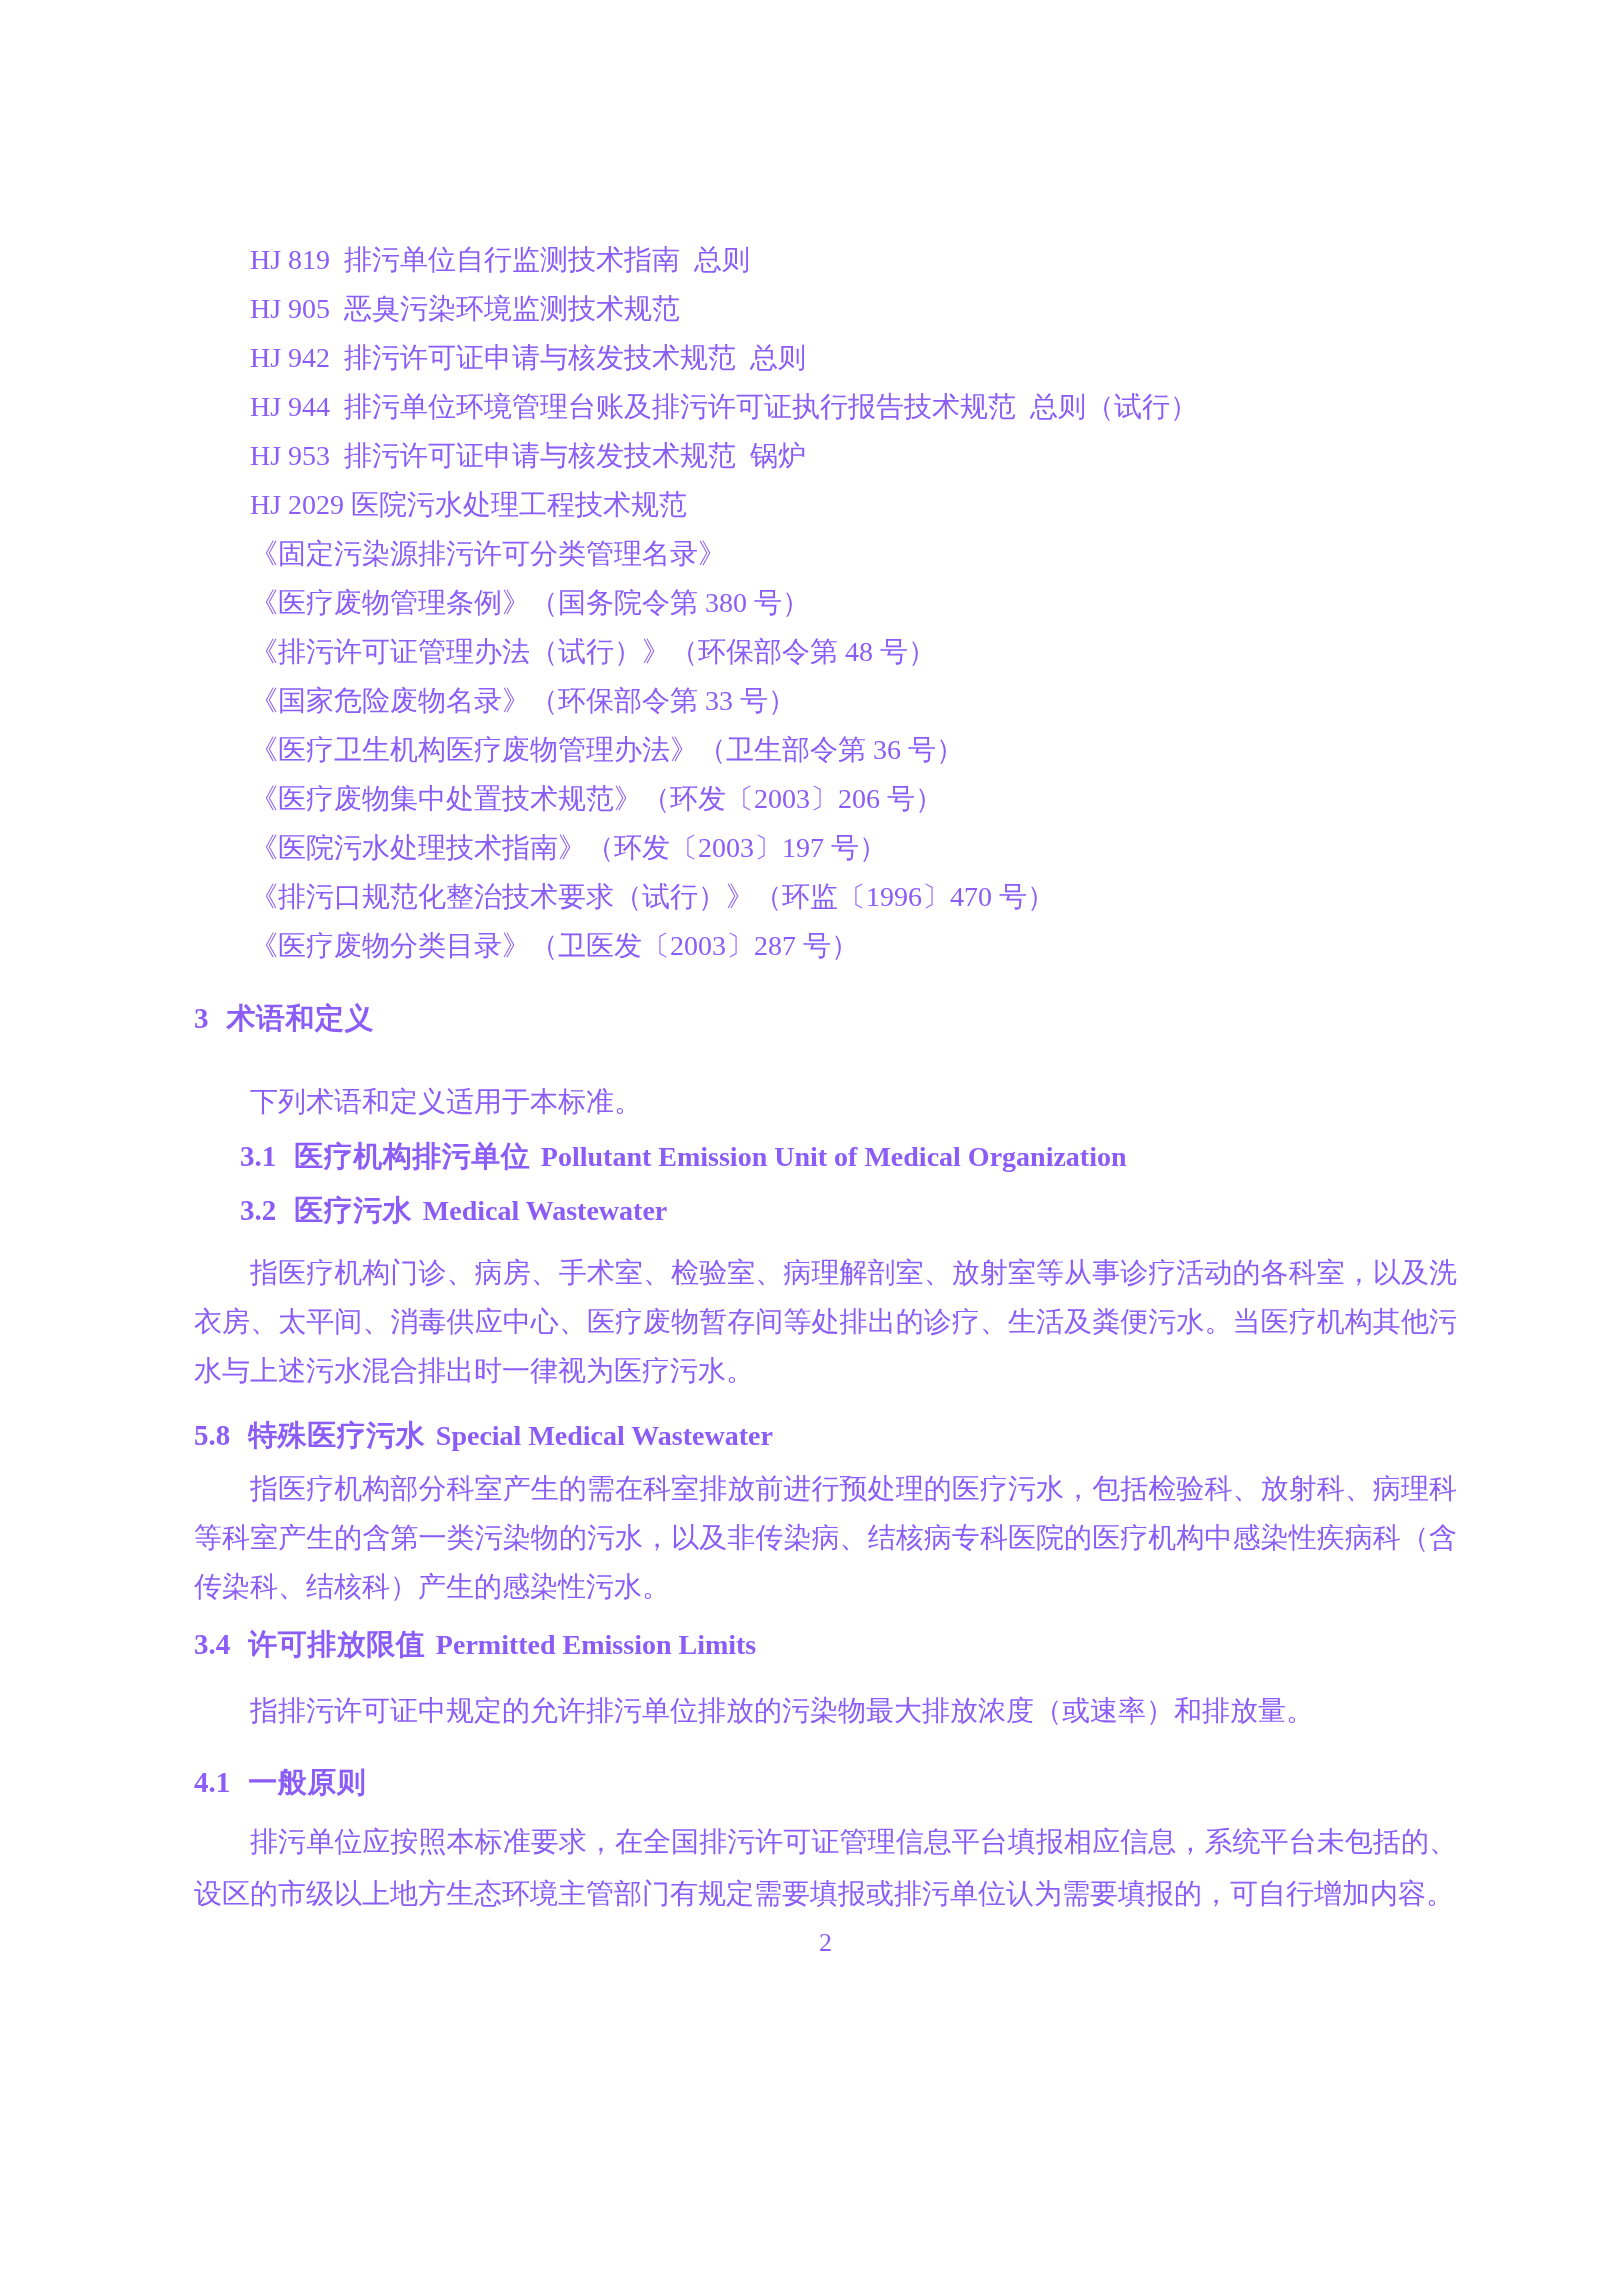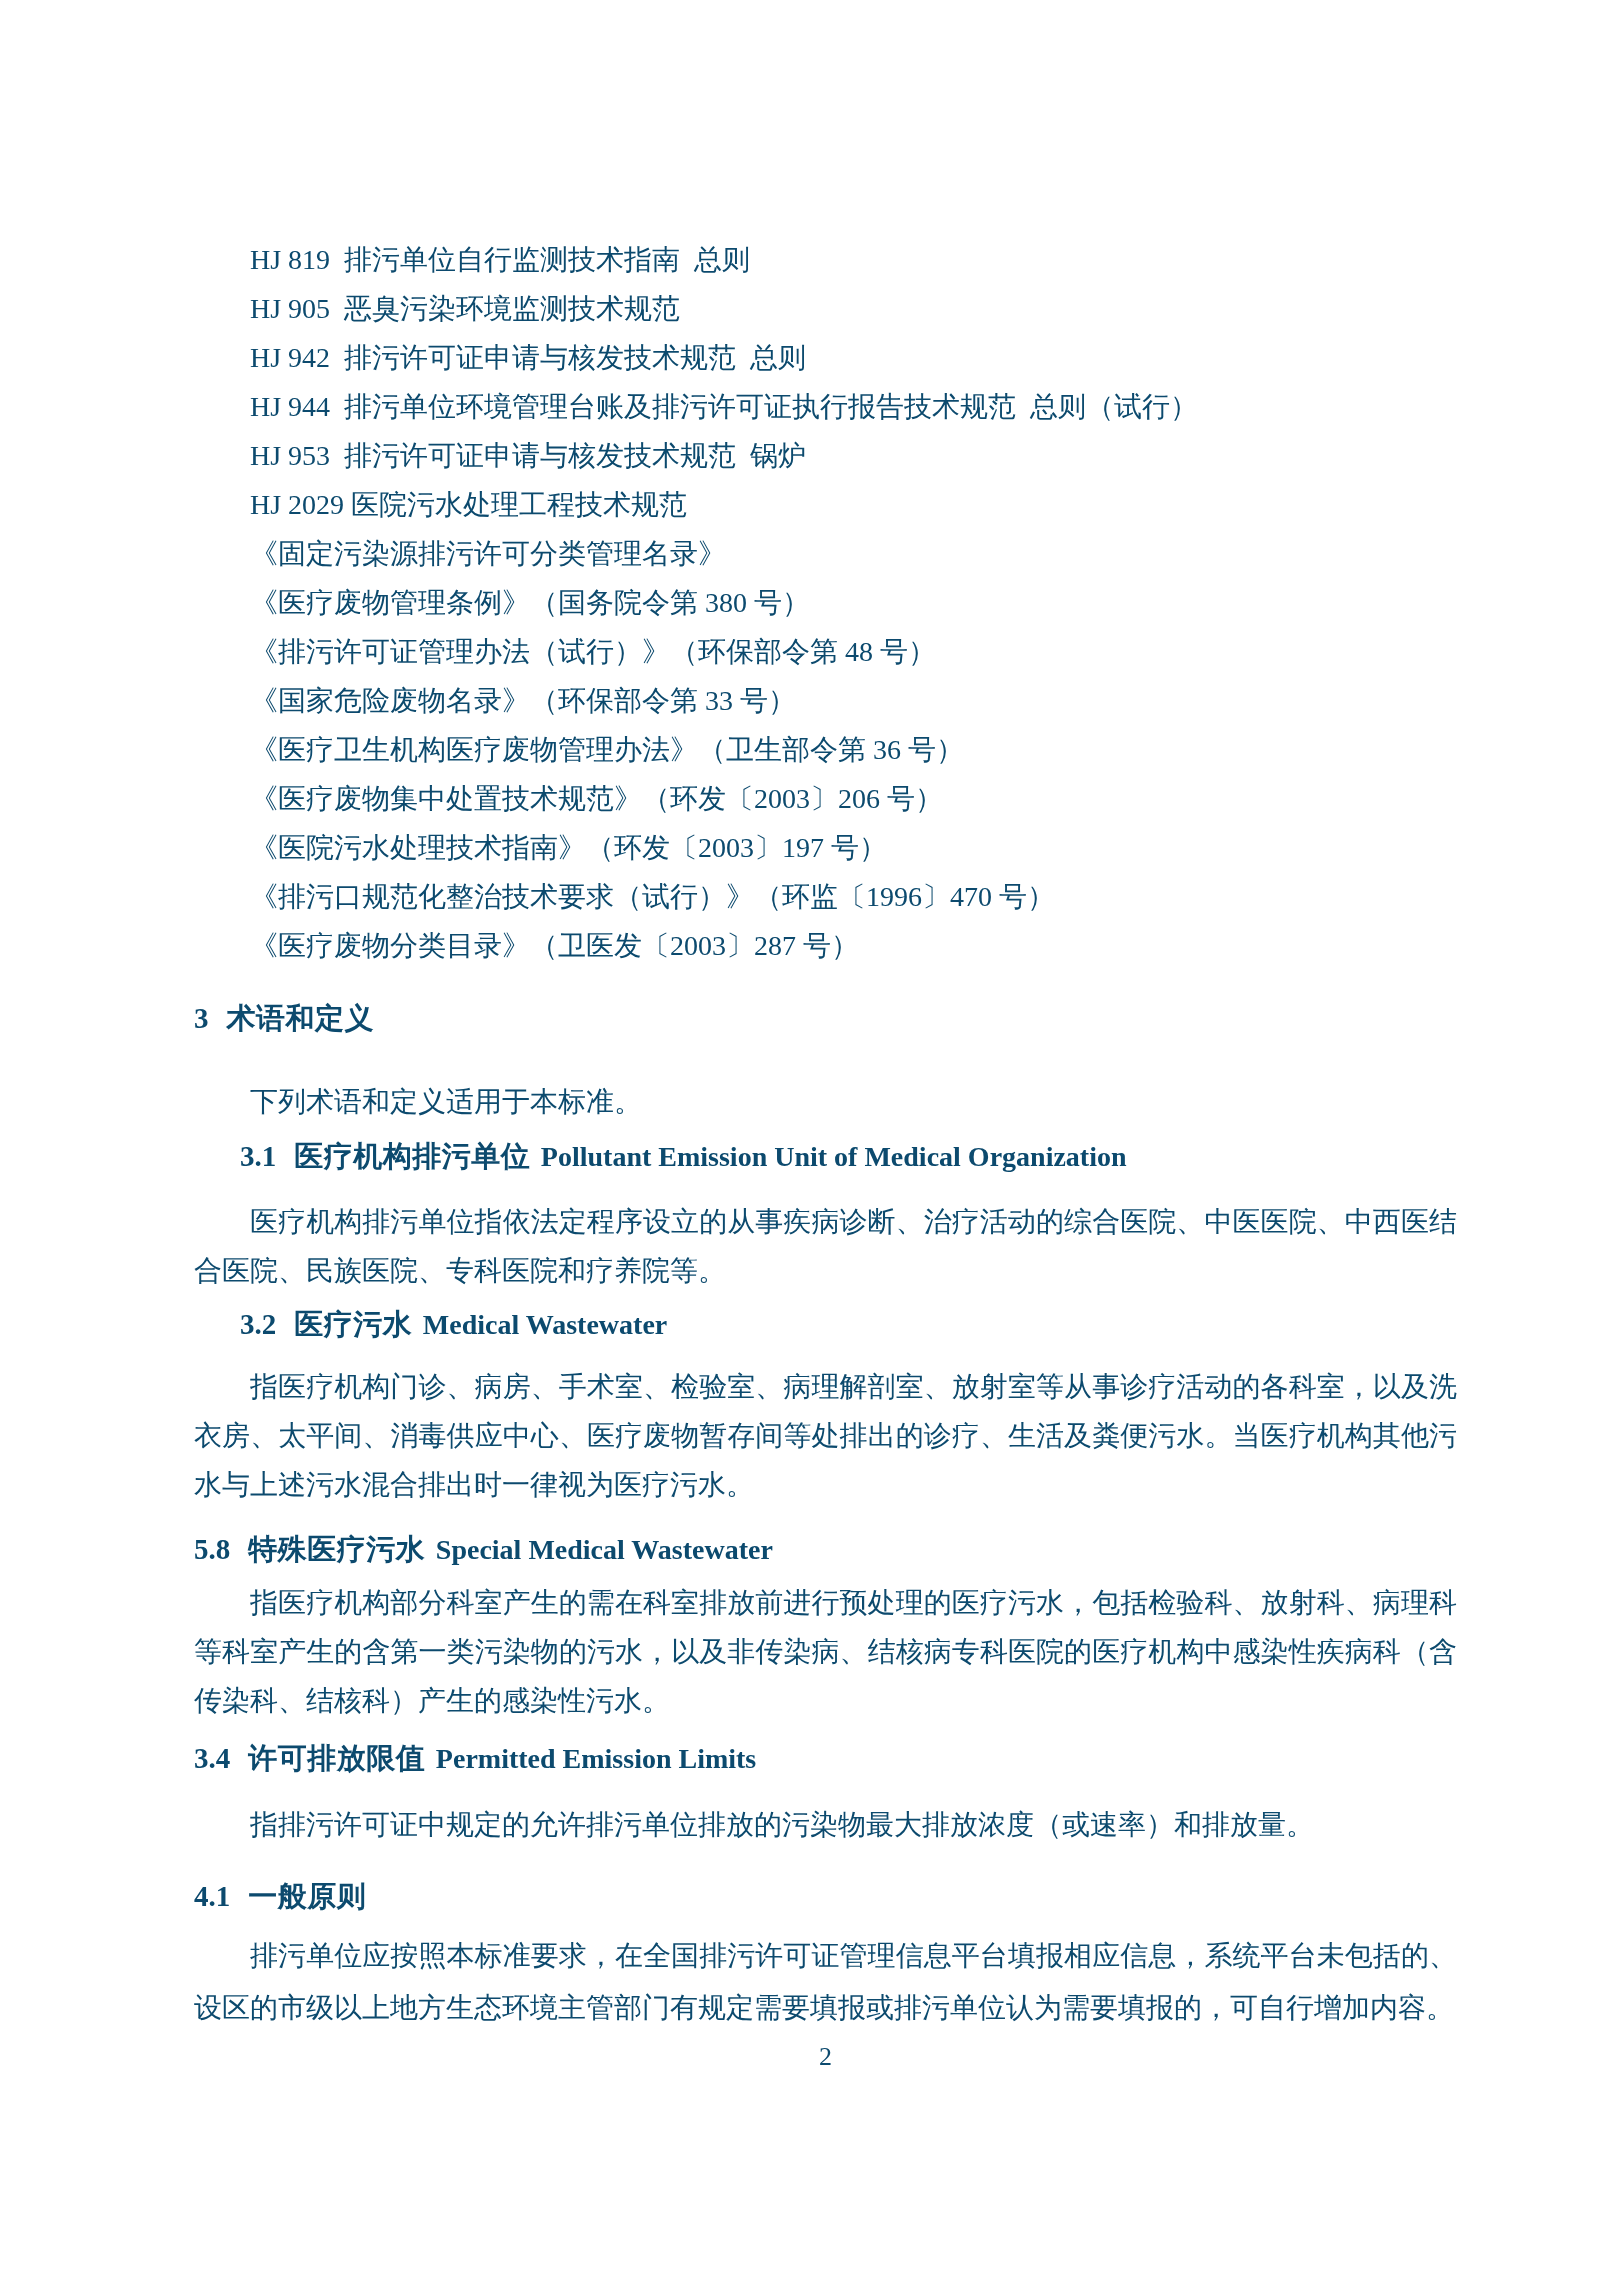--- a/index.html
+++ b/index.html
@@ -5,21 +5,21 @@
   * { margin: 0; padding: 0; box-sizing: border-box; }
   html, body { background: #ffffff; }
   .page {
     position: relative;
     width: 1616px;
     height: 2285px;
     background: #ffffff;
     padding: 235px 159px 0 194px;
     font-family: "Liberation Serif", "DejaVu Serif", serif;
     font-size: 28px;
-    color: #0c4a6e;
+    color: #8b5cf6;
     overflow: hidden;
   }
   .ref-item {
     line-height: 49px;
     text-indent: 2em;
     white-space: pre-wrap;
   }
   .para {
     line-height: 49px;
     text-indent: 2em;
@@ -83,21 +83,20 @@
     <p class="ref-item">《排污口规范化整治技术要求（试行）》（环监〔1996〕470 号）</p>
     <p class="ref-item">《医疗废物分类目录》（卫医发〔2003〕287 号）</p>
   </div>
 
   <h2 class="heading mt22"><span class="hnum">3</span><span class="hzh">术语和定义</span></h2>
 
   <p class="para mt38">下列术语和定义适用于本标准。</p>
 
   <h3 class="heading mt5"><span class="hnum">3.1</span><span class="hzh">医疗机构排污单位</span><span class="hen">Pollutant Emission Unit of Medical Organization</span></h3>
 
-  <p class="para mt18">医疗机构排污单位指依法定程序设立的从事疾病诊断、治疗活动的综合医院、中医医院、中西医结合医院、民族医院、专科医院和疗养院等。</p>
 
   <h3 class="heading mt5"><span class="hnum">3.2</span><span class="hzh">医疗污水</span><span class="hen">Medical Wastewater</span></h3>
 
   <p class="para mt14">指医疗机构门诊、病房、手术室、检验室、病理解剖室、放射室等从事诊疗活动的各科室，以及洗衣房、太平间、消毒供应中心、医疗废物暂存间等处排出的诊疗、生活及粪便污水。当医疗机构其他污水与上述污水混合排出时一律视为医疗污水。</p>
 
   <h3 class="heading mt17"><span class="hnum">5.8</span><span class="hzh">特殊医疗污水</span><span class="hen">Special Medical Wastewater</span></h3>
 
   <p class="para mt4">指医疗机构部分科室产生的需在科室排放前进行预处理的医疗污水，包括检验科、放射科、病理科等科室产生的含第一类污染物的污水，以及非传染病、结核病专科医院的医疗机构中感染性疾病科（含传染科、结核科）产生的感染性污水。</p>
 
   <h3 class="heading mt9"><span class="hnum">3.4</span><span class="hzh">许可排放限值</span><span class="hen">Permitted Emission Limits</span></h3>

